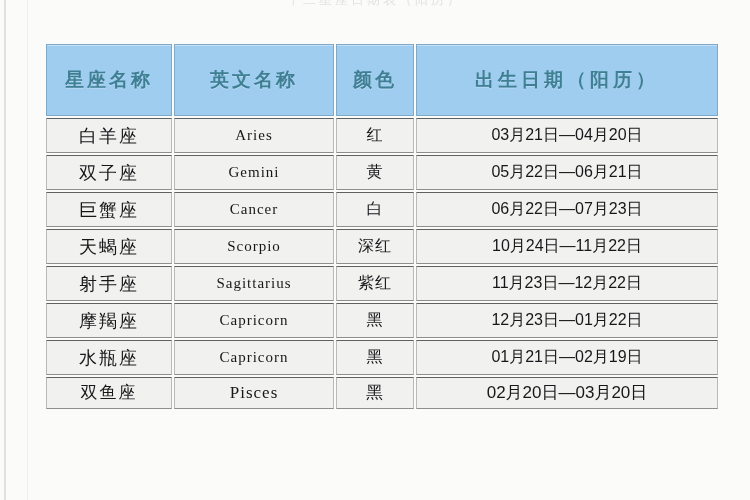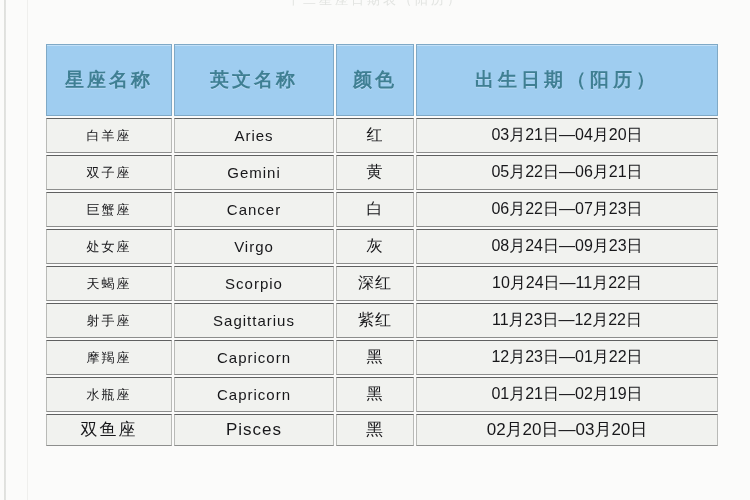--- a/index.html
+++ b/index.html
@@ -90,24 +90,24 @@
     border-left: 1px solid #b9bab7;
     border-right: 1px solid #b9bab7;
     padding: 0;
     font-size: 17px;
     overflow: hidden;
     white-space: nowrap;
   }
 
   tbody td.cell-name {
     letter-spacing: 2px;
-    font-size: 13px;
+    font-size: 18px;
   }
   tbody td.cell-en {
-    font-family: Liberation Sans, sans-serif;
+    font-family: Liberation Serif, serif;
     font-size: 15px;
     letter-spacing: 1px;
   }
   tbody td.cell-color {
     letter-spacing: 1px;
     font-size: 16px;
   }
   tbody td.cell-date {
     font-size: 16px;
     letter-spacing: 0px;
@@ -157,26 +157,20 @@
           <td class="cell-color">黄</td>
           <td class="cell-date">05月22日—06月21日</td>
         </tr>
         <tr>
           <td class="cell-name">巨蟹座</td>
           <td class="cell-en">Cancer</td>
           <td class="cell-color">白</td>
           <td class="cell-date">06月22日—07月23日</td>
         </tr>
         <tr>
-          <td class="cell-name">处女座</td>
-          <td class="cell-en">Virgo</td>
-          <td class="cell-color">灰</td>
-          <td class="cell-date">08月24日—09月23日</td>
-        </tr>
-        <tr>
           <td class="cell-name">天蝎座</td>
           <td class="cell-en">Scorpio</td>
           <td class="cell-color">深红</td>
           <td class="cell-date">10月24日—11月22日</td>
         </tr>
         <tr>
           <td class="cell-name">射手座</td>
           <td class="cell-en">Sagittarius</td>
           <td class="cell-color">紫红</td>
           <td class="cell-date">11月23日—12月22日</td>

